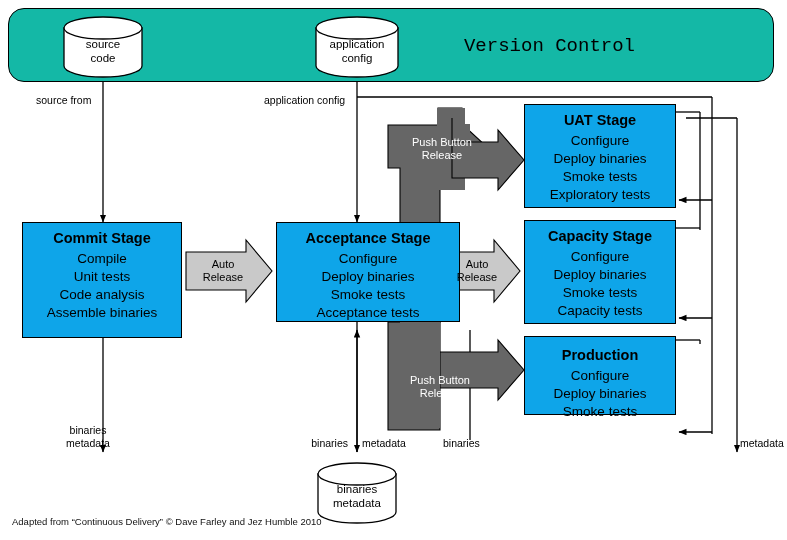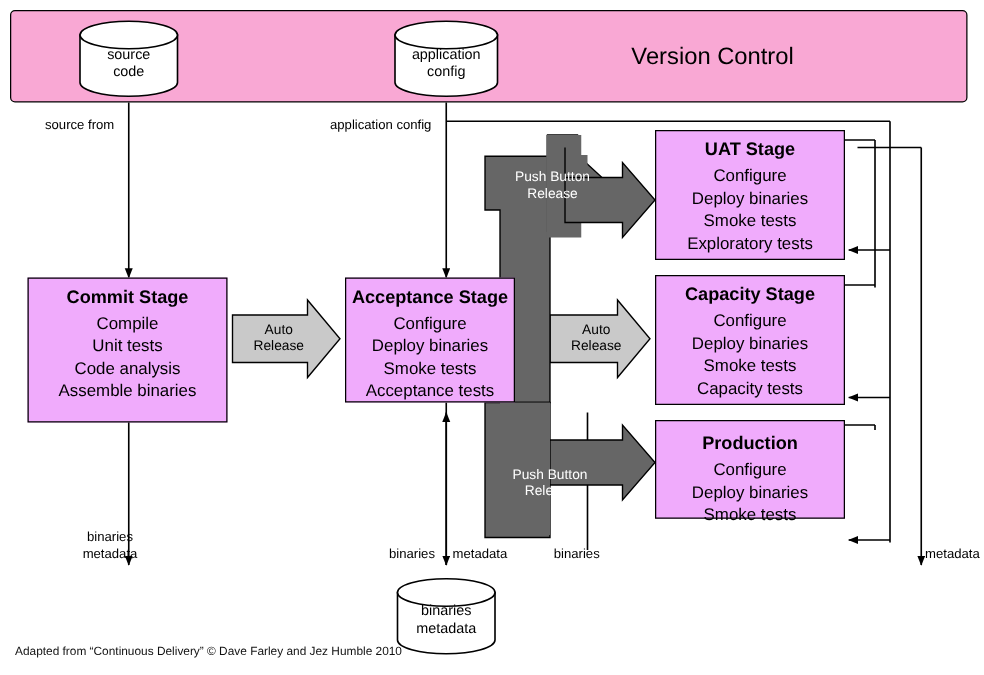--- a/index.html
+++ b/index.html
@@ -11,35 +11,36 @@
     overflow:hidden;
     position:relative;
   }
   #root{position:absolute;left:0;top:0;width:787px;height:540px;}
   svg.layer{position:absolute;left:0;top:0;width:787px;height:540px;}
 
   
   .bigbox{
     position:absolute;
     border:1.5px solid #000;
-    border-radius:4px;
-    background:#f9a8d4;
+    border-radius:16px;
+    background:#14b8a6;
     box-sizing:border-box;
+    font-family:Liberation Mono, monospace;
   }
   .bigbox .bigtitle{
     position:absolute;
     font-size:19px;
     white-space:nowrap;
   }
 
   
   .stage{
     position:absolute;
     border:1.5px solid #000;
-    background:#f0abfc;
+    background:#0ea5e9;
     box-sizing:border-box;
     text-align:center;
     padding-top:7px;
   }
   .stage .title{
     font-size:14.5px;
     font-weight:bold;
     margin-bottom:3px;
     line-height:17px;
   }
@@ -188,21 +189,21 @@
   </div>
 
   <div class="stage" style="left:22px;top:222px;width:160px;height:116px;">
     <div class="title">Commit Stage</div>
     <div class="line">Compile</div>
     <div class="line">Unit tests</div>
     <div class="line">Code analysis</div>
     <div class="line">Assemble binaries</div>
   </div>
 
-  <div class="stage" style="left:276px;top:222px;width:136px;height:100px;">
+  <div class="stage" style="left:276px;top:222px;width:184px;height:100px;">
     <div class="title">Acceptance Stage</div>
     <div class="line">Configure</div>
     <div class="line">Deploy binaries</div>
     <div class="line">Smoke tests</div>
     <div class="line">Acceptance tests</div>
   </div>
 
   <div class="stage" style="left:524px;top:104px;width:152px;height:104px;">
     <div class="title">UAT Stage</div>
     <div class="line">Configure</div>

